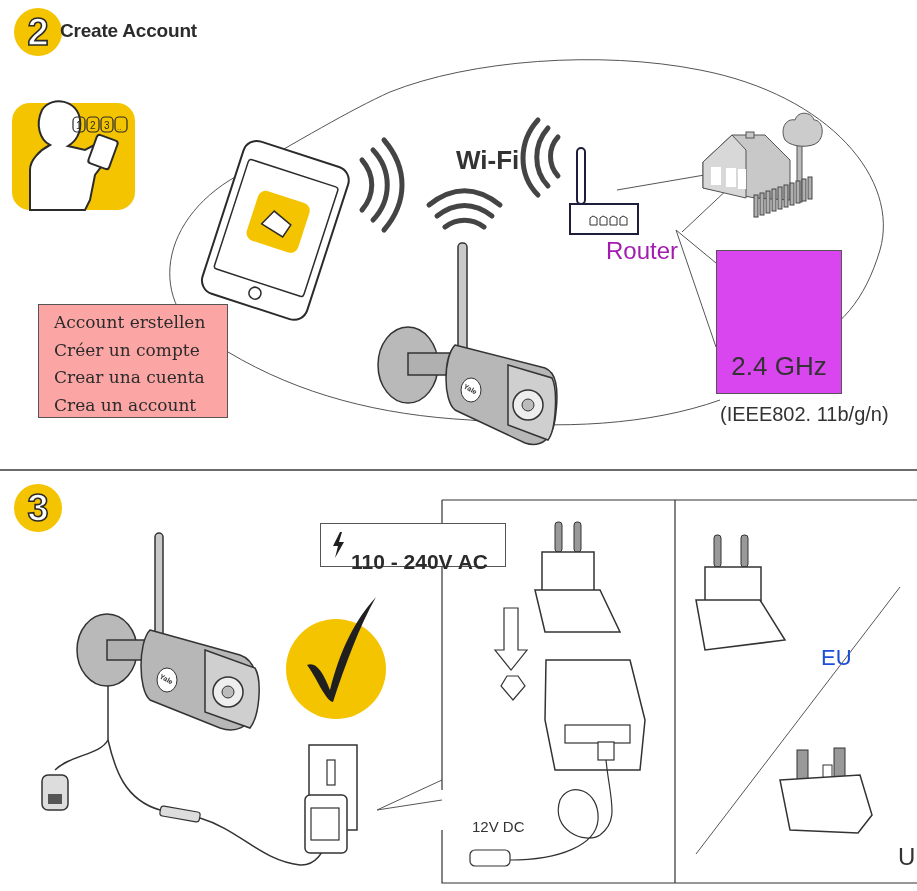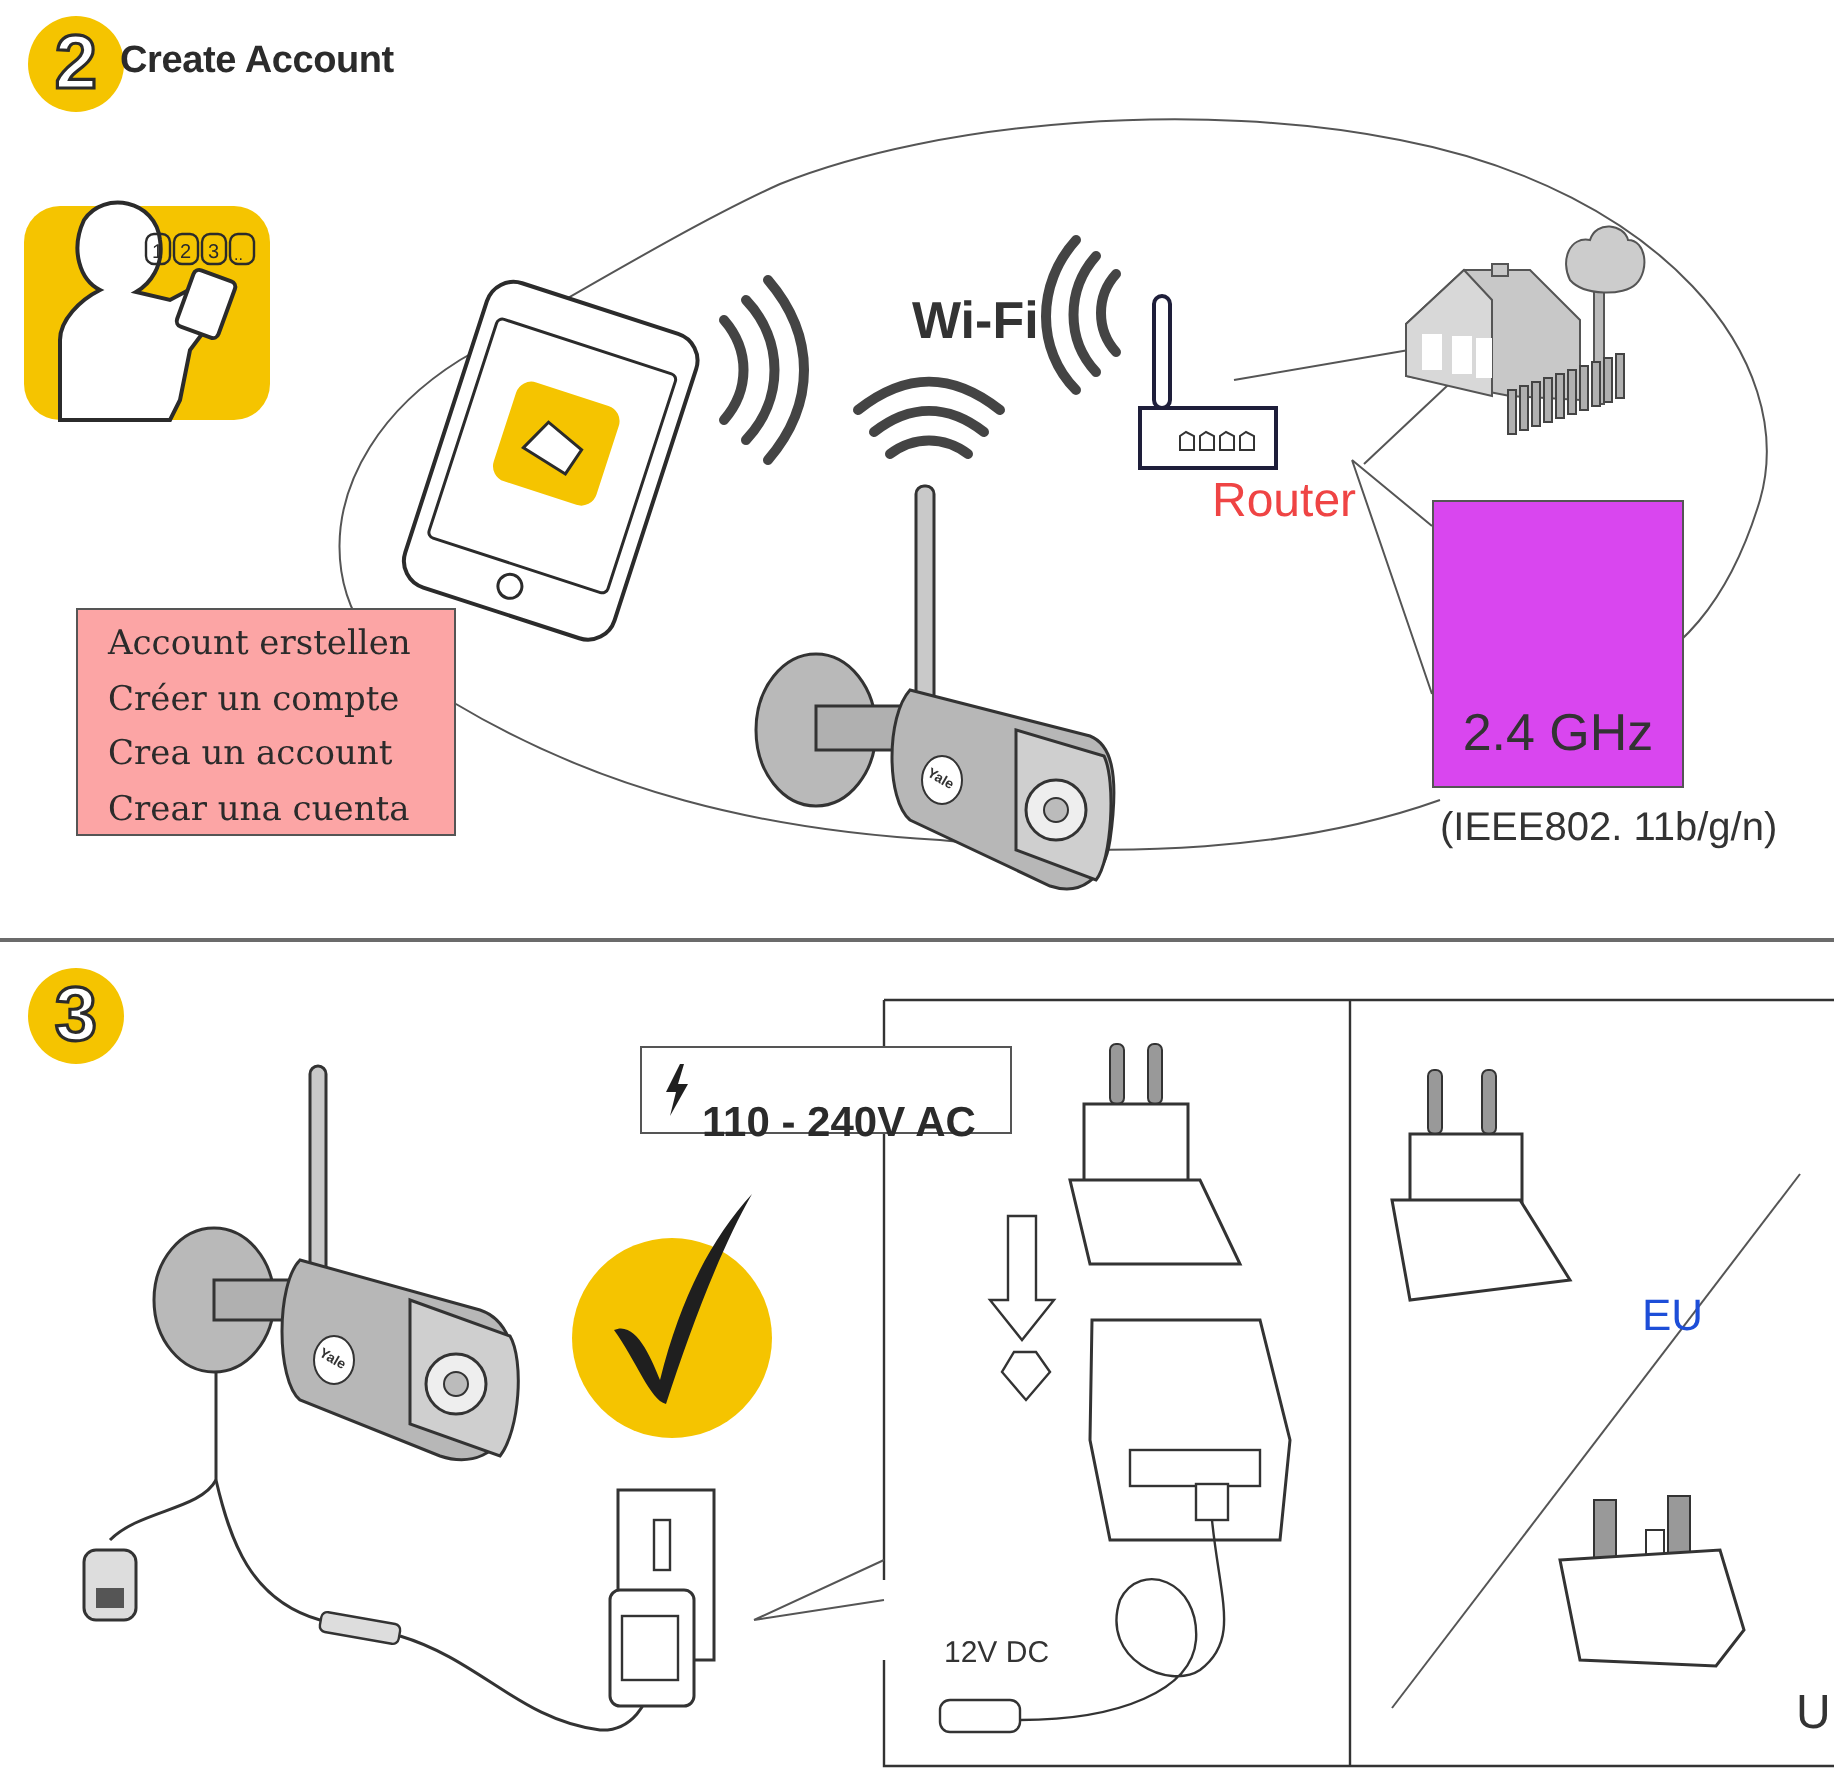--- a/index.html
+++ b/index.html
@@ -11,21 +11,21 @@
       color:#ffffff; -webkit-text-stroke:1.6px #2b2b2b; line-height:1; }
     .section-title { position:absolute; left:60px; top:20px; font-family:"Liberation Sans", sans-serif;
       font-size:19px; font-weight:bold; color:#2b2b2b; letter-spacing:-0.2px; }
     .divider { position:absolute; left:0; top:469px; width:917px; height:2px; background:#6b6b6b; }
     svg.layer { position:absolute; left:0; top:0; }
     .lang-box { position:absolute; left:38px; top:304px; width:190px; height:114px;
       border:1.2px solid #555; background:#fca5a5; box-sizing:border-box; padding:4px 0 0 15px; }
     .lang-line { font-family:"DejaVu Serif", serif; font-size:17px; line-height:27.5px; color:#2b2b2b; }
     .label-text { position:absolute; font-family:"Liberation Sans", sans-serif; color:#333;margin-left:32px; }
     .wifi-label { left:424px; top:145px; font-size:26px; font-weight:bold; color:#333; }
-    .router-label { left:574px; top:237px; font-size:24px; color:#ef4444; }
+    .router-label { left:574px; top:237px; font-size:24px; color:#a21caf; }
     .warn-box { position:absolute; left:716px; top:250px; width:126px; height:144px;
       border:1.2px solid #555; background:#d946ef; box-sizing:border-box; }
     .ghz-label { position:absolute; left:0; width:124px; top:100px; text-align:center;
       font-family:"Liberation Sans", sans-serif; font-size:26px; color:#333; }
     .ieee-label { left:688px; top:403px; font-size:20px; color:#333; }
     .volt-box { position:absolute; left:320px; top:523px; width:186px; height:44px;
       border:1.2px solid #555; background:#fff; box-sizing:border-box;
       display:flex; align-items:center; padding-left:10px; gap:6px; }
     .volt-text { font-family:"Liberation Sans", sans-serif; font-weight:bold; font-size:21px; color:#2b2b2b;margin-top:34px; }
     .dc-label { left:440px; top:818px; font-size:15px; color:#333;text-align:right; }
@@ -221,22 +221,22 @@
     <rect x="797" y="750" width="11" height="40" fill="#999" stroke="#333" stroke-width="1"></rect>
     <rect x="834" y="748" width="11" height="40" fill="#999" stroke="#333" stroke-width="1"></rect>
     <rect x="823" y="765" width="9" height="35" fill="#fff" stroke="#333" stroke-width="1"></rect>
     <path d="M780,780 L860,775 L872,815 L858,833 L790,830 Z" fill="#fff" stroke="#333" stroke-width="1.5"></path>
   </g>
 </svg>
 
 <div class="lang-box">
   <div class="lang-line">Account erstellen</div>
   <div class="lang-line">Créer un compte</div>
+  <div class="lang-line">Crear una cuenta</div>
   <div class="lang-line">Crea un account</div>
-  <div class="lang-line">Crear una cuenta</div>
 </div>
 
 <div class="label-text wifi-label">Wi-Fi</div>
 <div class="label-text router-label">Router</div>
 
 <div class="warn-box">
   <div class="ghz-label">2.4 GHz</div>
 </div>
 <div class="label-text ieee-label">(IEEE802. 11b/g/n)</div>
 

